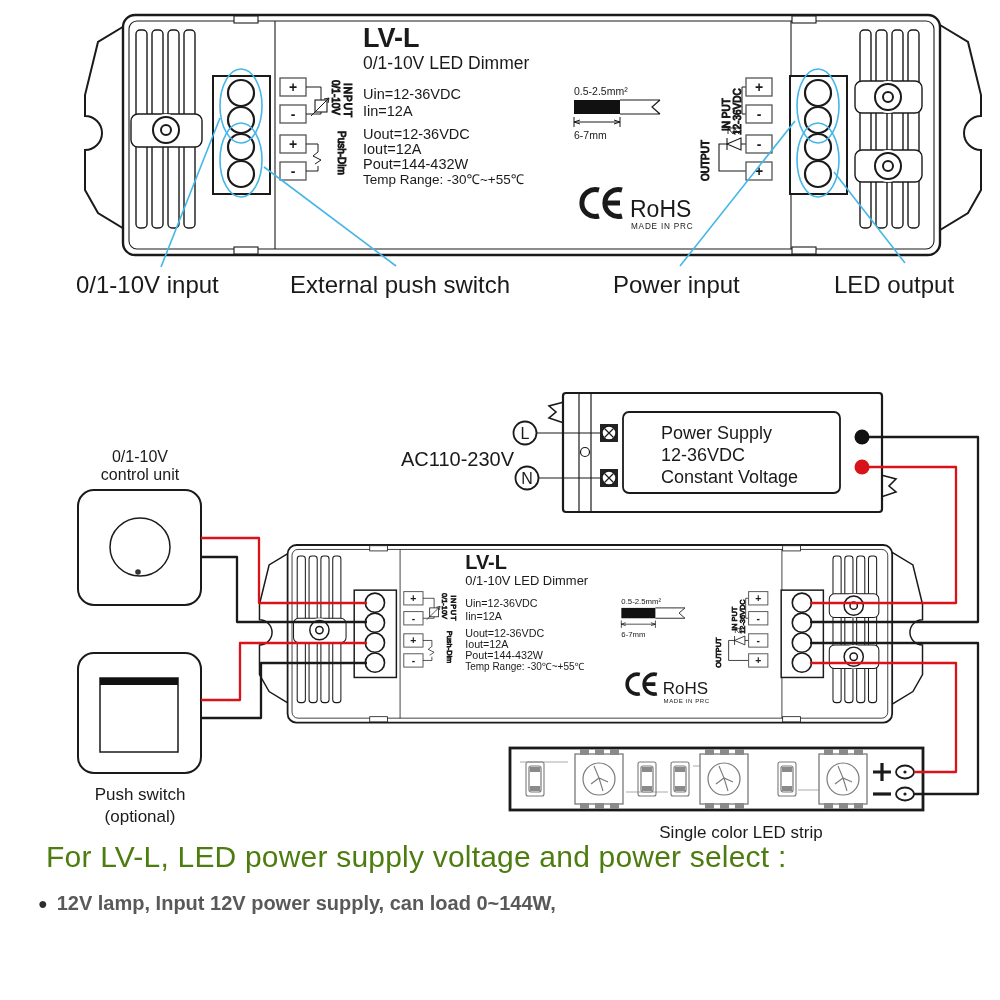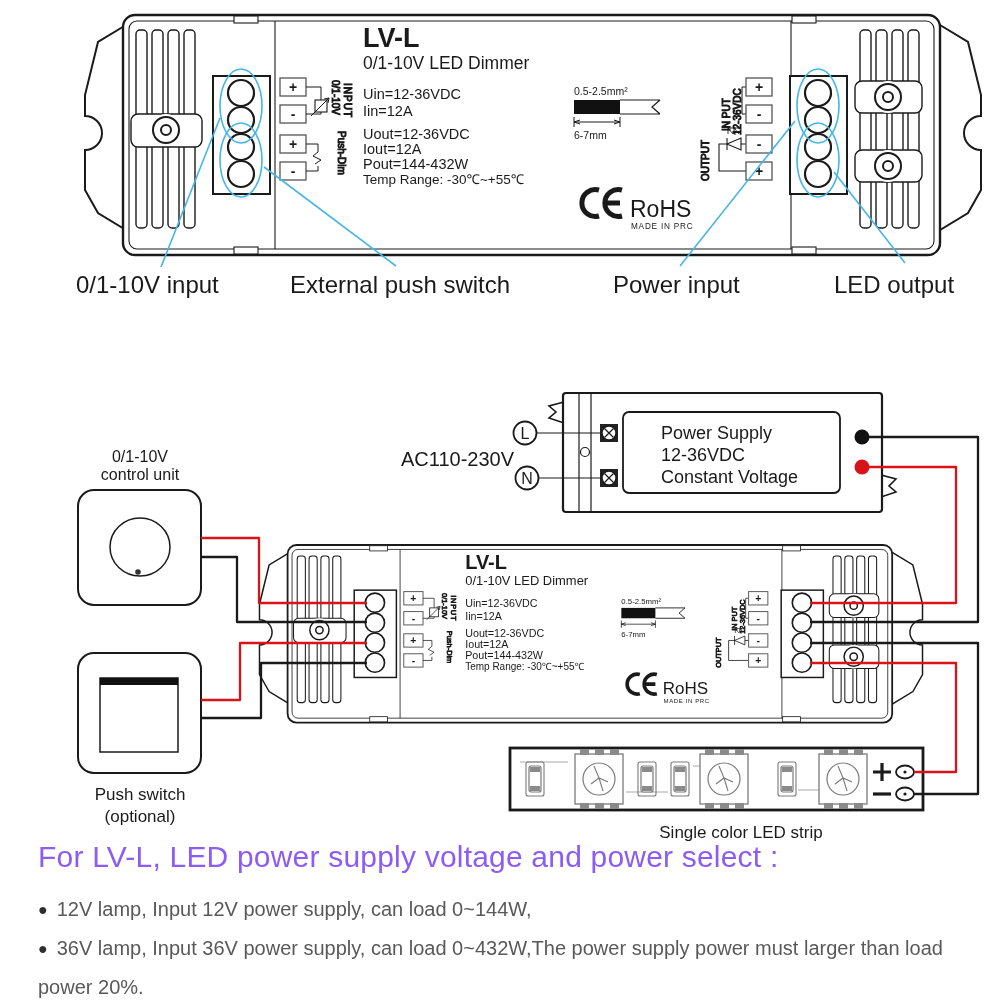--- a/index.html
+++ b/index.html
@@ -1,22 +1,22 @@
 <!DOCTYPE html>
 <html><head>
 <meta charset="utf-8">
 <style>
   html,body{margin:0;padding:0;background:#fff;}
   .stage{position:relative;width:1000px;height:1000px;background:#fff;
          font-family:"Liberation Sans",sans-serif;overflow:hidden;padding-left:28px;}
   svg{display:block;}
   svg text{fill:#1a1a1a;font-family:"Liberation Sans",sans-serif;}
   .notes{position:absolute;left:38px;top:840px;width:926px;}
-  .notes-heading{color:#8b5cf6;font-size:30px;letter-spacing:.2px;margin:0 0 16px 0;white-space:nowrap;}
-  .note-line{color:#595959;font-size:20px;line-height:39px;}
+  .notes-heading{color:#4d7c0f;font-size:30px;letter-spacing:.2px;margin:0 0 16px 8px;white-space:nowrap;}
+  .note-line{color:#595959;font-size:20px;line-height:27px;font-weight:bold;}
   .note-line .dot{color:#2e2e2e;font-size:16px;margin-right:9px;vertical-align:1px;}
 </style>
 </head>
 <body>
 
 <div class="stage">
 <svg width="1000" height="842" viewBox="0 0 1000 842">
   <defs>
     <g id="led-chip" stroke="#7a7a7a" fill="#fff">
       <rect x="-24" y="-25" width="48" height="50" stroke-width="1.3"></rect>
@@ -277,15 +277,14 @@
     <polyline points="841,437 950,437 950,622 782,622" stroke="#1a1a1a" stroke-width="2.3"></polyline>
 
     <polyline points="782,643 950,643 950,794 886,794" stroke="#1a1a1a" stroke-width="2.3"></polyline>
     <polyline points="782,663 928,663 928,772 886,772" stroke="#d9131a" stroke-width="2.3"></polyline>
   </g>
 </svg>
 
 <div class="notes">
   <div class="notes-heading">For LV-L, LED power supply voltage and power select :</div>
   <div class="note-line"><span class="dot">●</span><span>12V lamp, Input 12V power supply, can load 0~144W,</span></div>
-  <div class="note-line"><span class="dot">●</span><span>36V lamp, Input 36V power supply, can load 0~432W,The power supply power must larger than load power 20%.</span></div>
 </div>
 </div>
 
 </body></html>

